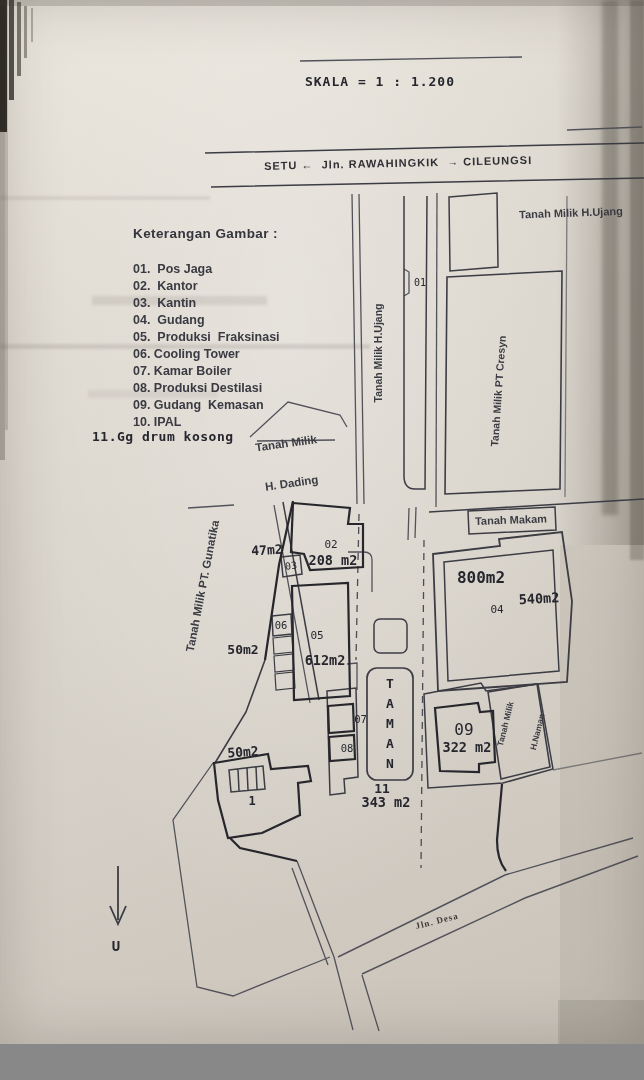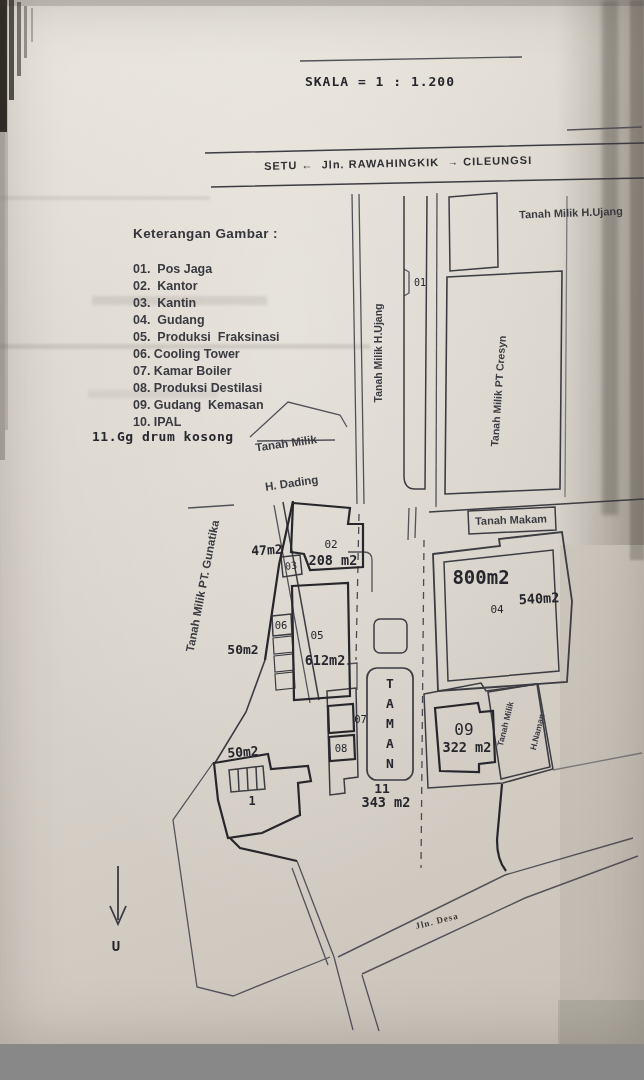--- a/index.html
+++ b/index.html
@@ -138,29 +138,29 @@
   <div class="lbl ctr" style="left:522px;top:728px;font-size:8.5px;font-weight:600;transform:translate(-50%,-50%) rotate(-76deg);line-height:1.3;">
     <div>Tanah Milik</div>
     <div>H.Naman</div>
   </div>
 
   <div class="lbl mono" style="left:420px;top:283px;font-size:10px;">01</div>
   <div class="lbl mono b" style="left:267px;top:551px;font-size:13px;transform:translate(-50%,-50%) rotate(-3deg);">47m2</div>
   <div class="lbl mono" style="left:331px;top:545px;font-size:11px;">02</div>
   <div class="lbl mono b" style="left:333px;top:561px;font-size:13.5px;">208 m2</div>
   <div class="lbl mono" style="left:291px;top:566px;font-size:10px;transform:translate(-50%,-50%) rotate(-8deg);">03</div>
-  <div class="lbl mono b" style="left:481px;top:578px;font-size:19px;">800m2</div>
+  <div class="lbl mono b" style="left:481px;top:578px;font-size:16px;">800m2</div>
   <div class="lbl mono b" style="left:539px;top:599px;font-size:13.5px;transform:translate(-50%,-50%) rotate(-3deg);">540m2</div>
   <div class="lbl mono" style="left:497px;top:610px;font-size:11px;">04</div>
   <div class="lbl mono" style="left:281px;top:625px;font-size:10.5px;">06</div>
   <div class="lbl mono" style="left:317px;top:636px;font-size:11px;">05</div>
   <div class="lbl mono b" style="left:325px;top:661px;font-size:13.5px;">612m2</div>
   <div class="lbl mono b" style="left:243px;top:650px;font-size:13px;">50m2</div>
   <div class="lbl mono" style="left:340px;top:719px;font-size:10.5px;padding-left:41px;">07</div>
-  <div class="lbl mono" style="left:341px;top:748px;font-size:10.5px;">08</div>
+  <div class="lbl mono" style="left:341px;top:748px;font-size:10.5px;padding-left:12px;">08</div>
   <div class="lbl mono b vert" style="left:389px;top:726px;font-size:13px;letter-spacing:5px;">TAMAN</div>
   <div class="lbl mono" style="left:464px;top:730px;font-size:16px;">09</div>
   <div class="lbl mono b" style="left:467px;top:748px;font-size:13.5px;">322 m2</div>
   <div class="lbl mono b" style="left:243px;top:753px;font-size:13px;transform:translate(-50%,-50%) rotate(-4deg);">50m2</div>
   <div class="lbl mono b" style="left:252px;top:802px;font-size:12px;">1</div>
   <div class="lbl mono b" style="left:382px;top:789px;font-size:13px;">11</div>
   <div class="lbl mono b" style="left:386px;top:803px;font-size:13.5px;">343 m2</div>
 
   <div class="lbl" style="left:437px;top:921px;font-family:'Liberation Serif',serif;font-size:9px;font-weight:bold;letter-spacing:1px;color:#3a3833;transform:translate(-50%,-50%) rotate(-14deg);">Jln. Desa</div>
   <div class="lbl mono b" style="left:116px;top:946px;font-size:14px;">U</div>

